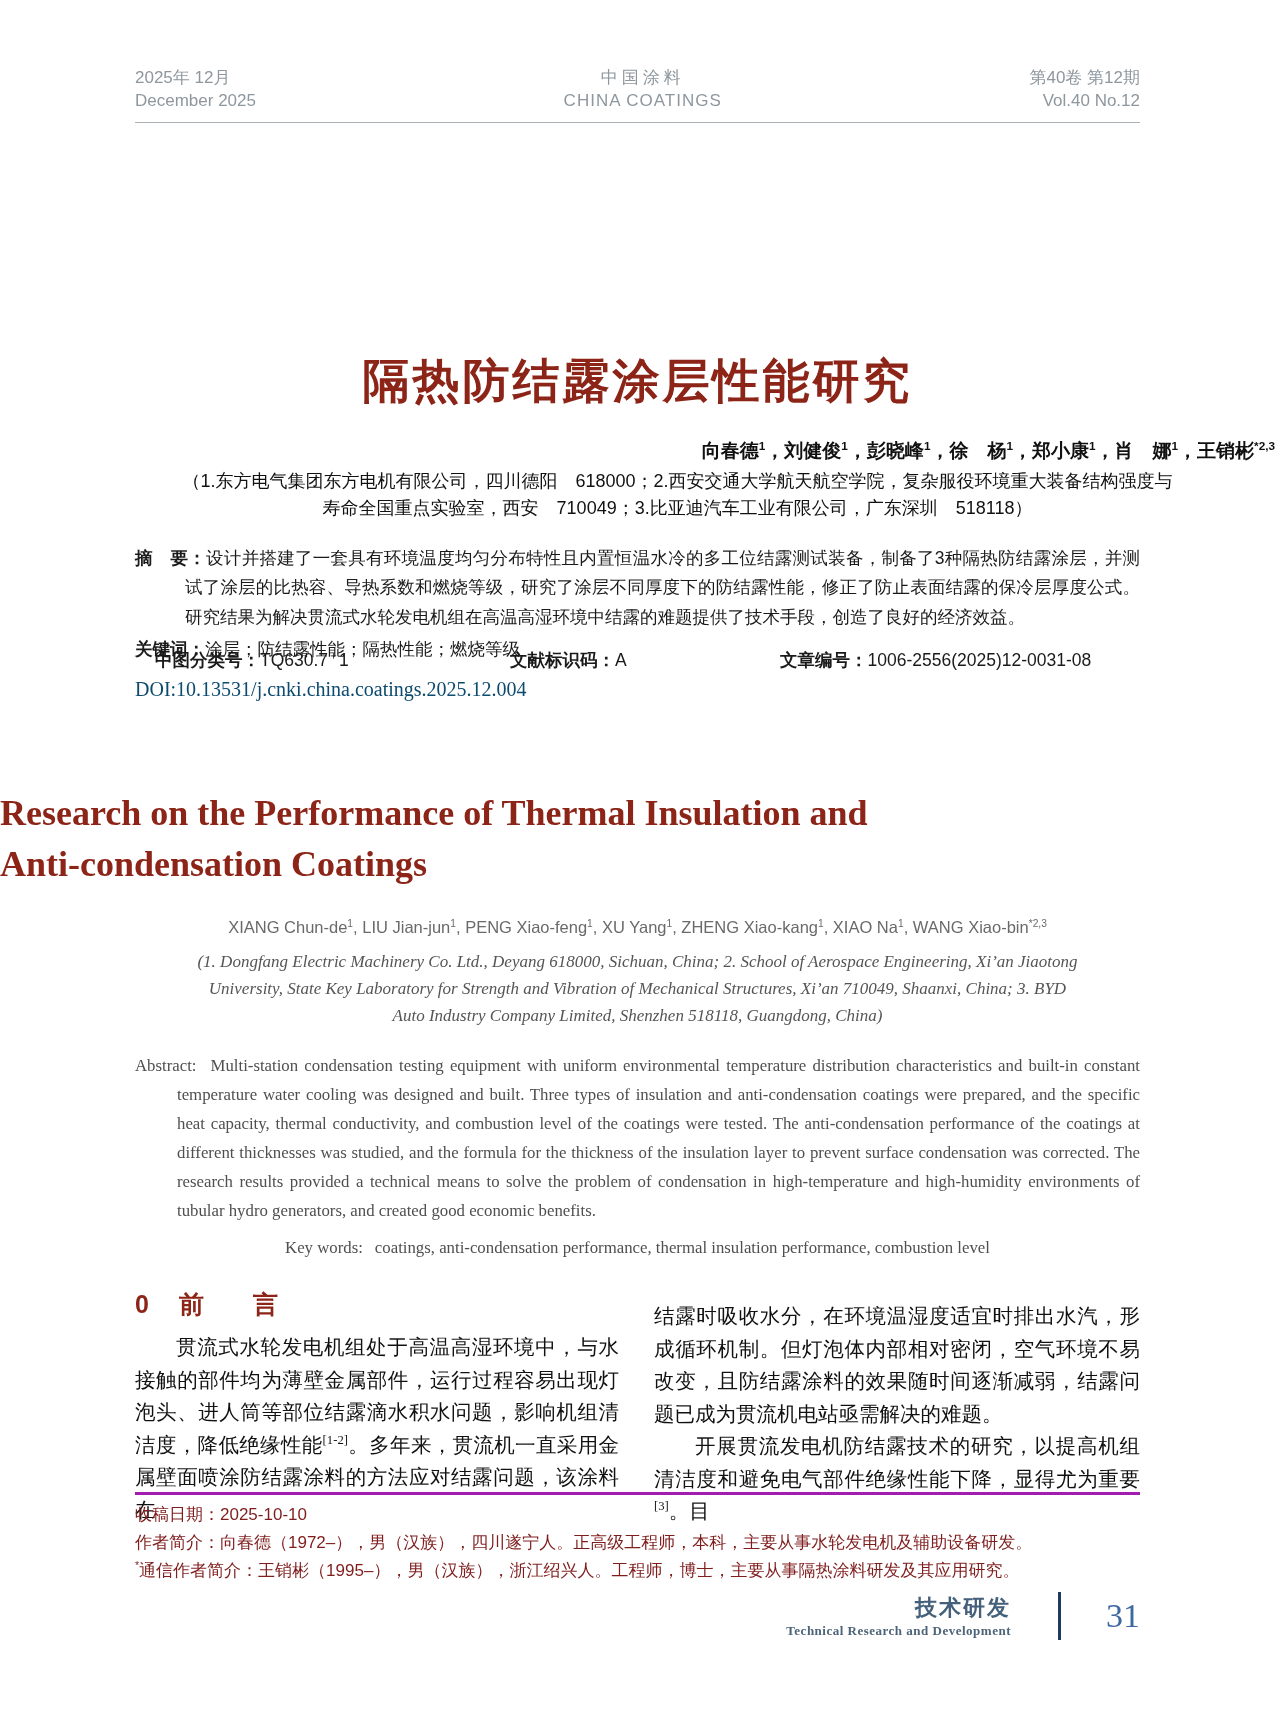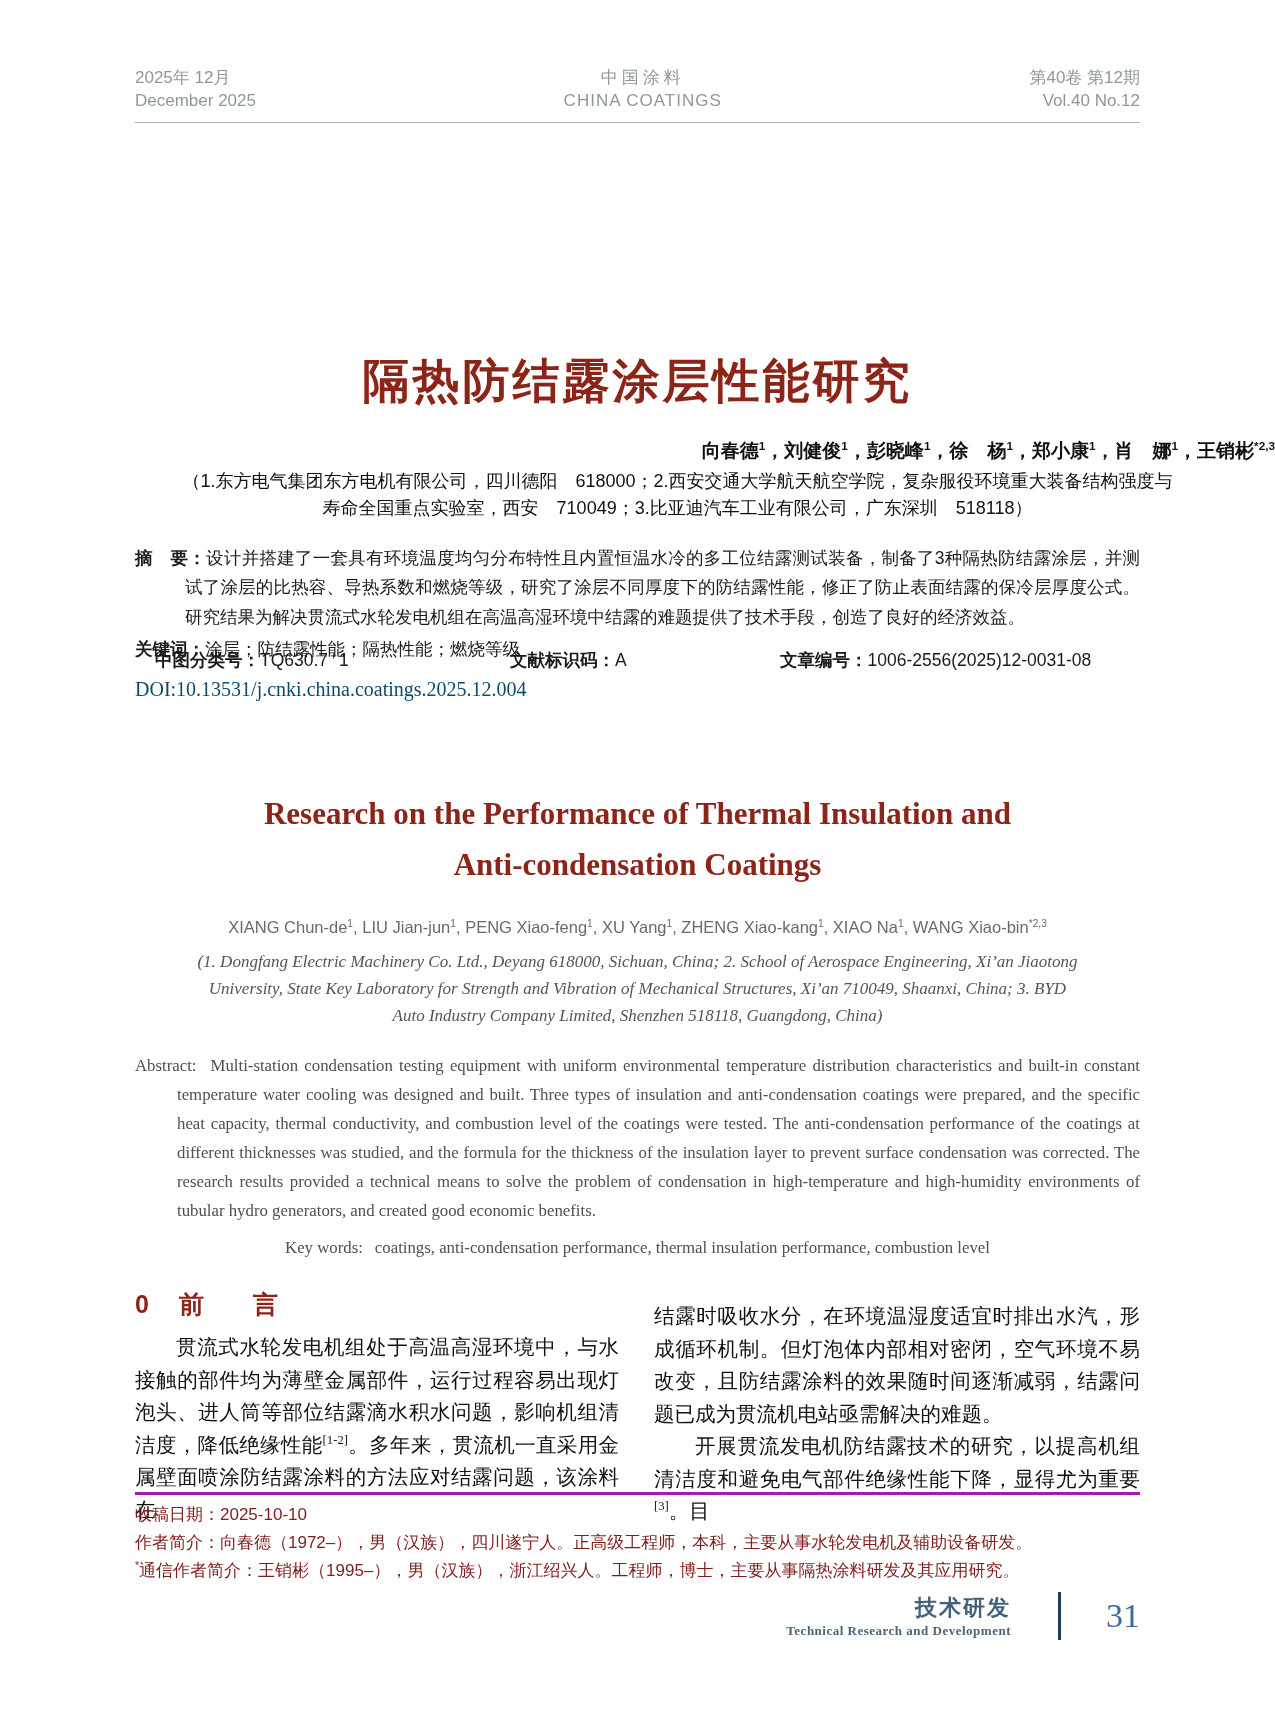--- a/index.html
+++ b/index.html
@@ -59,23 +59,23 @@
   .clc-row .lbl{font-weight:bold;margin-left:20px;}
   .clc-row .c1{width:355px;}
   .clc-row .c2{width:270px;}
   .clc-row .c3{flex:1;}
   .doi-line{
     position:absolute;top:678px;left:135px;
     font-family:"Liberation Serif",serif;font-size:20px;color:#0c4a6e;
   }
   
   .title-en{
-    position:absolute;top:788px;left:0;right:0;text-align:center;
+    position:absolute;top:788px;left:0;right:0;
     font-family:"Liberation Serif",serif;font-weight:bold;
-    font-size:31px;line-height:51px;color:var(--accent-red);
+    font-size:36px;line-height:51px;color:var(--accent-red);
   }
   .authors-en{
     position:absolute;top:918px;left:0;right:0;text-align:center;
     font-size:16.5px;color:#6a6a6a;
   }
   .affil-en{
     position:absolute;top:948px;left:100px;width:1075px;text-align:center;
     font-family:"Liberation Serif",serif;font-style:italic;
     font-size:17px;line-height:27px;color:#555;
   }

